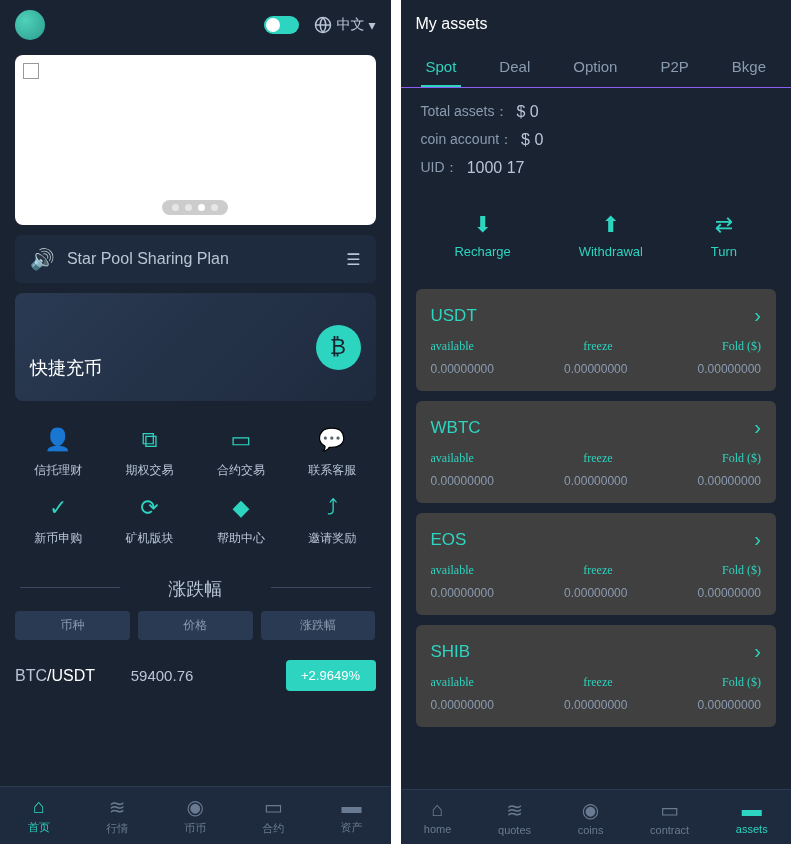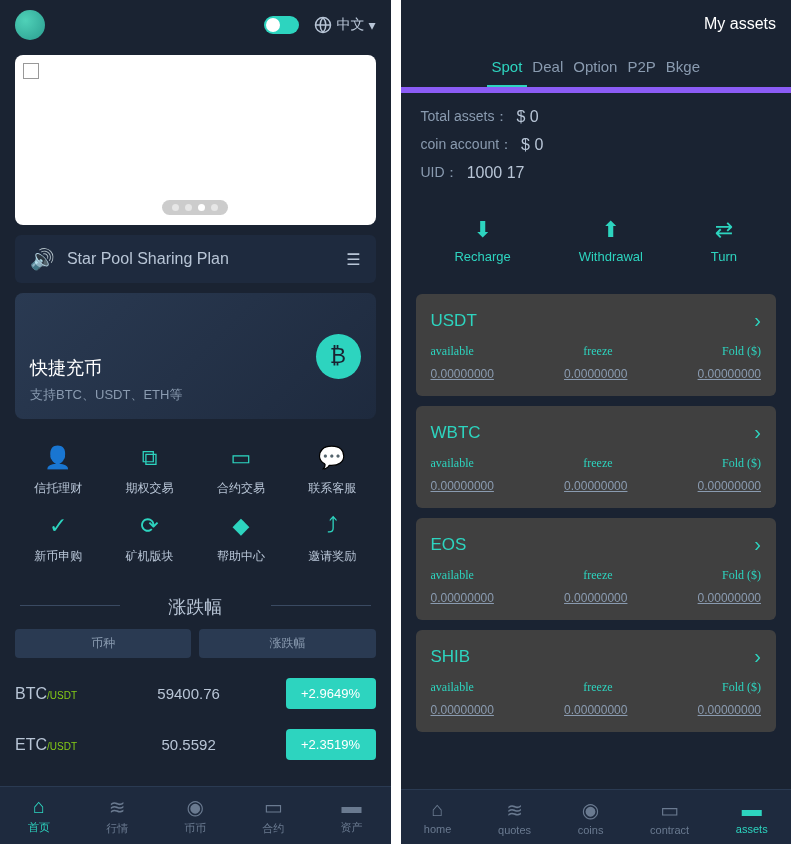--- a/index.html
+++ b/index.html
@@ -37,54 +37,54 @@
 .section-title { color: #b8c5d6; text-align: center; font-size: 18px; padding: 15px 0 10px; position: relative; }
 .section-title::before, .section-title::after { content: ''; position: absolute; top: 50%; width: 100px; height: 1px; background: #3a4a62; }
 .section-title::before { left: 20px; }
 .section-title::after { right: 20px; }
 
 .table-headers { display: flex; gap: 8px; padding: 0 15px; margin-bottom: 10px; }
 .th { flex: 1; background: #2a3a52; color: #8a9bb0; font-size: 12px; text-align: center; padding: 6px; border-radius: 4px; }
 
 .coin-row { display: flex; align-items: center; padding: 10px 15px; }
 .coin-name { flex: 1; color: #b8c5d6; font-size: 16px; }
-.coin-name small { color: #84cc16; font-size: 10px; }
-.coin-price { flex: 1; color: #b8c5d6; text-align: center; font-size: 15px; }
+.coin-name small { color: #ffffff; font-size: 16px; }
+.coin-price { flex: 1; color: #b8c5d6; font-size: 15px; }
 .coin-change { width: 90px; margin-left: 39px; }
 .badge { background: #2dd4bf; color: #fff; font-size: 13px; padding: 8px 0; border-radius: 4px; text-align: center; display: block; }
 
 .bottom-nav { position: absolute; bottom: 0; left: 0; right: 0; background: #1e2a3e; display: flex; justify-content: space-around; padding: 8px 0; border-top: 1px solid #2a3a52; }
 .nav-item { display: flex; flex-direction: column; align-items: center; gap: 2px; color: #6a7a90; font-size: 11px; }
 .nav-item.active { color: #2dd4bf; }
 .nav-icon { font-size: 20px; }
 
 
-.assets-header { text-align: right; color: #fff; padding: 15px; font-size: 16px; }
-.tabs { display: flex; justify-content: center; padding: 0 20px; border-bottom: 6px solid #8b5cf6; }
+.assets-header { text-align: left; color: #fff; padding: 15px; font-size: 16px; }
+.tabs { display: flex; justify-content: space-between; padding: 0 20px; border-bottom: 1px solid #8b5cf6; }
 .tab { color: #8a9bb0; padding: 10px 5px; font-size: 15px; }
 .tab.active { color: #2dd4bf; border-bottom: 2px solid #2dd4bf; }
 
 .asset-info { padding: 15px 20px; color: #b8c5d6; }
 .asset-line { display: flex; align-items: center; gap: 8px; margin-bottom: 10px; font-size: 14px; }
 .asset-label { color: #8a9bb0; }
 .asset-value { color: #b8c5d6; font-size: 16px; }
 
 .actions { display: flex; justify-content: space-around; padding: 10px 20px 20px; }
 .action { display: flex; flex-direction: column; align-items: center; gap: 6px; color: #2dd4bf; font-size: 13px; }
 .action-icon { font-size: 22px; }
 
 .coin-card { margin: 10px 15px; background: #404040; border-radius: 6px; padding: 15px; }
 .coin-card-header { display: flex; justify-content: space-between; align-items: center; margin-bottom: 12px; }
 .coin-symbol { color: #2dd4bf; font-size: 17px; font-weight: 500; }
 .chevron { color: #2dd4bf; font-size: 20px; }
 .coin-cols { display: flex; justify-content: space-between; margin-bottom: 8px; }
 .coin-col-label { color: #2dd4bf; font-size: 12px; font-family: Liberation Serif, serif; }
 .coin-col-label.right { text-align: right; }
 .coin-vals { display: flex; justify-content: space-between; }
-.coin-val { color: #8a9bb0; font-size: 12px; text-decoration: underline; }
+.coin-val { color: #8a9bb0; font-size: 12px; }
 </style>
 </head>
 <body>
 
 <div class="phone">
   <div class="header-left">
     <div class="avatar"></div>
     <div class="header-right">
       <div class="toggle"></div>
       <div class="lang">
@@ -112,21 +112,20 @@
     <div class="announce-left">
       <span class="speaker-icon">🔊</span>
       <span>Star Pool Sharing Plan</span>
     </div>
     <span>☰</span>
   </div>
 
   <div class="deposit-card">
     <div>
       <div class="deposit-title">快捷充币</div>
-      <div class="deposit-sub">支持BTC、USDT、ETH等</div>
     </div>
     <div class="deposit-icon">₿</div>
   </div>
 
   <div class="grid-menu">
     <div class="grid-item">
         <div class="grid-icon">👤</div>
         <span>信托理财</span>
       </div>
     <div class="grid-item">
@@ -156,38 +155,32 @@
     <div class="grid-item">
         <div class="grid-icon">⤴</div>
         <span>邀请奖励</span>
       </div>
   </div>
 
   <div class="section-title">涨跌幅</div>
 
   <div class="table-headers">
     <div class="th">币种</div>
+    <div class="th">价格</div>
     <div class="th">涨跌幅</div>
   </div>
 
   <div>
     <div class="coin-row">
       <div class="coin-name"><span>BTC</span><small>/USDT</small></div>
       <div class="coin-price">59400.76</div>
       <div class="coin-change">
           <span class="badge">+2.9649%</span>
         </div>
     </div>
-    <div class="coin-row">
-      <div class="coin-name"><span>ETC</span><small>/USDT</small></div>
-      <div class="coin-price">50.5592</div>
-      <div class="coin-change">
-          <span class="badge">+2.3519%</span>
-        </div>
-    </div>
   </div>
 
   <div class="bottom-nav">
     <div class="nav-item active">
         <span class="nav-icon">⌂</span>
         <span>首页</span>
       </div>
     <div class="nav-item">
         <span class="nav-icon">≋</span>
         <span>行情</span>

